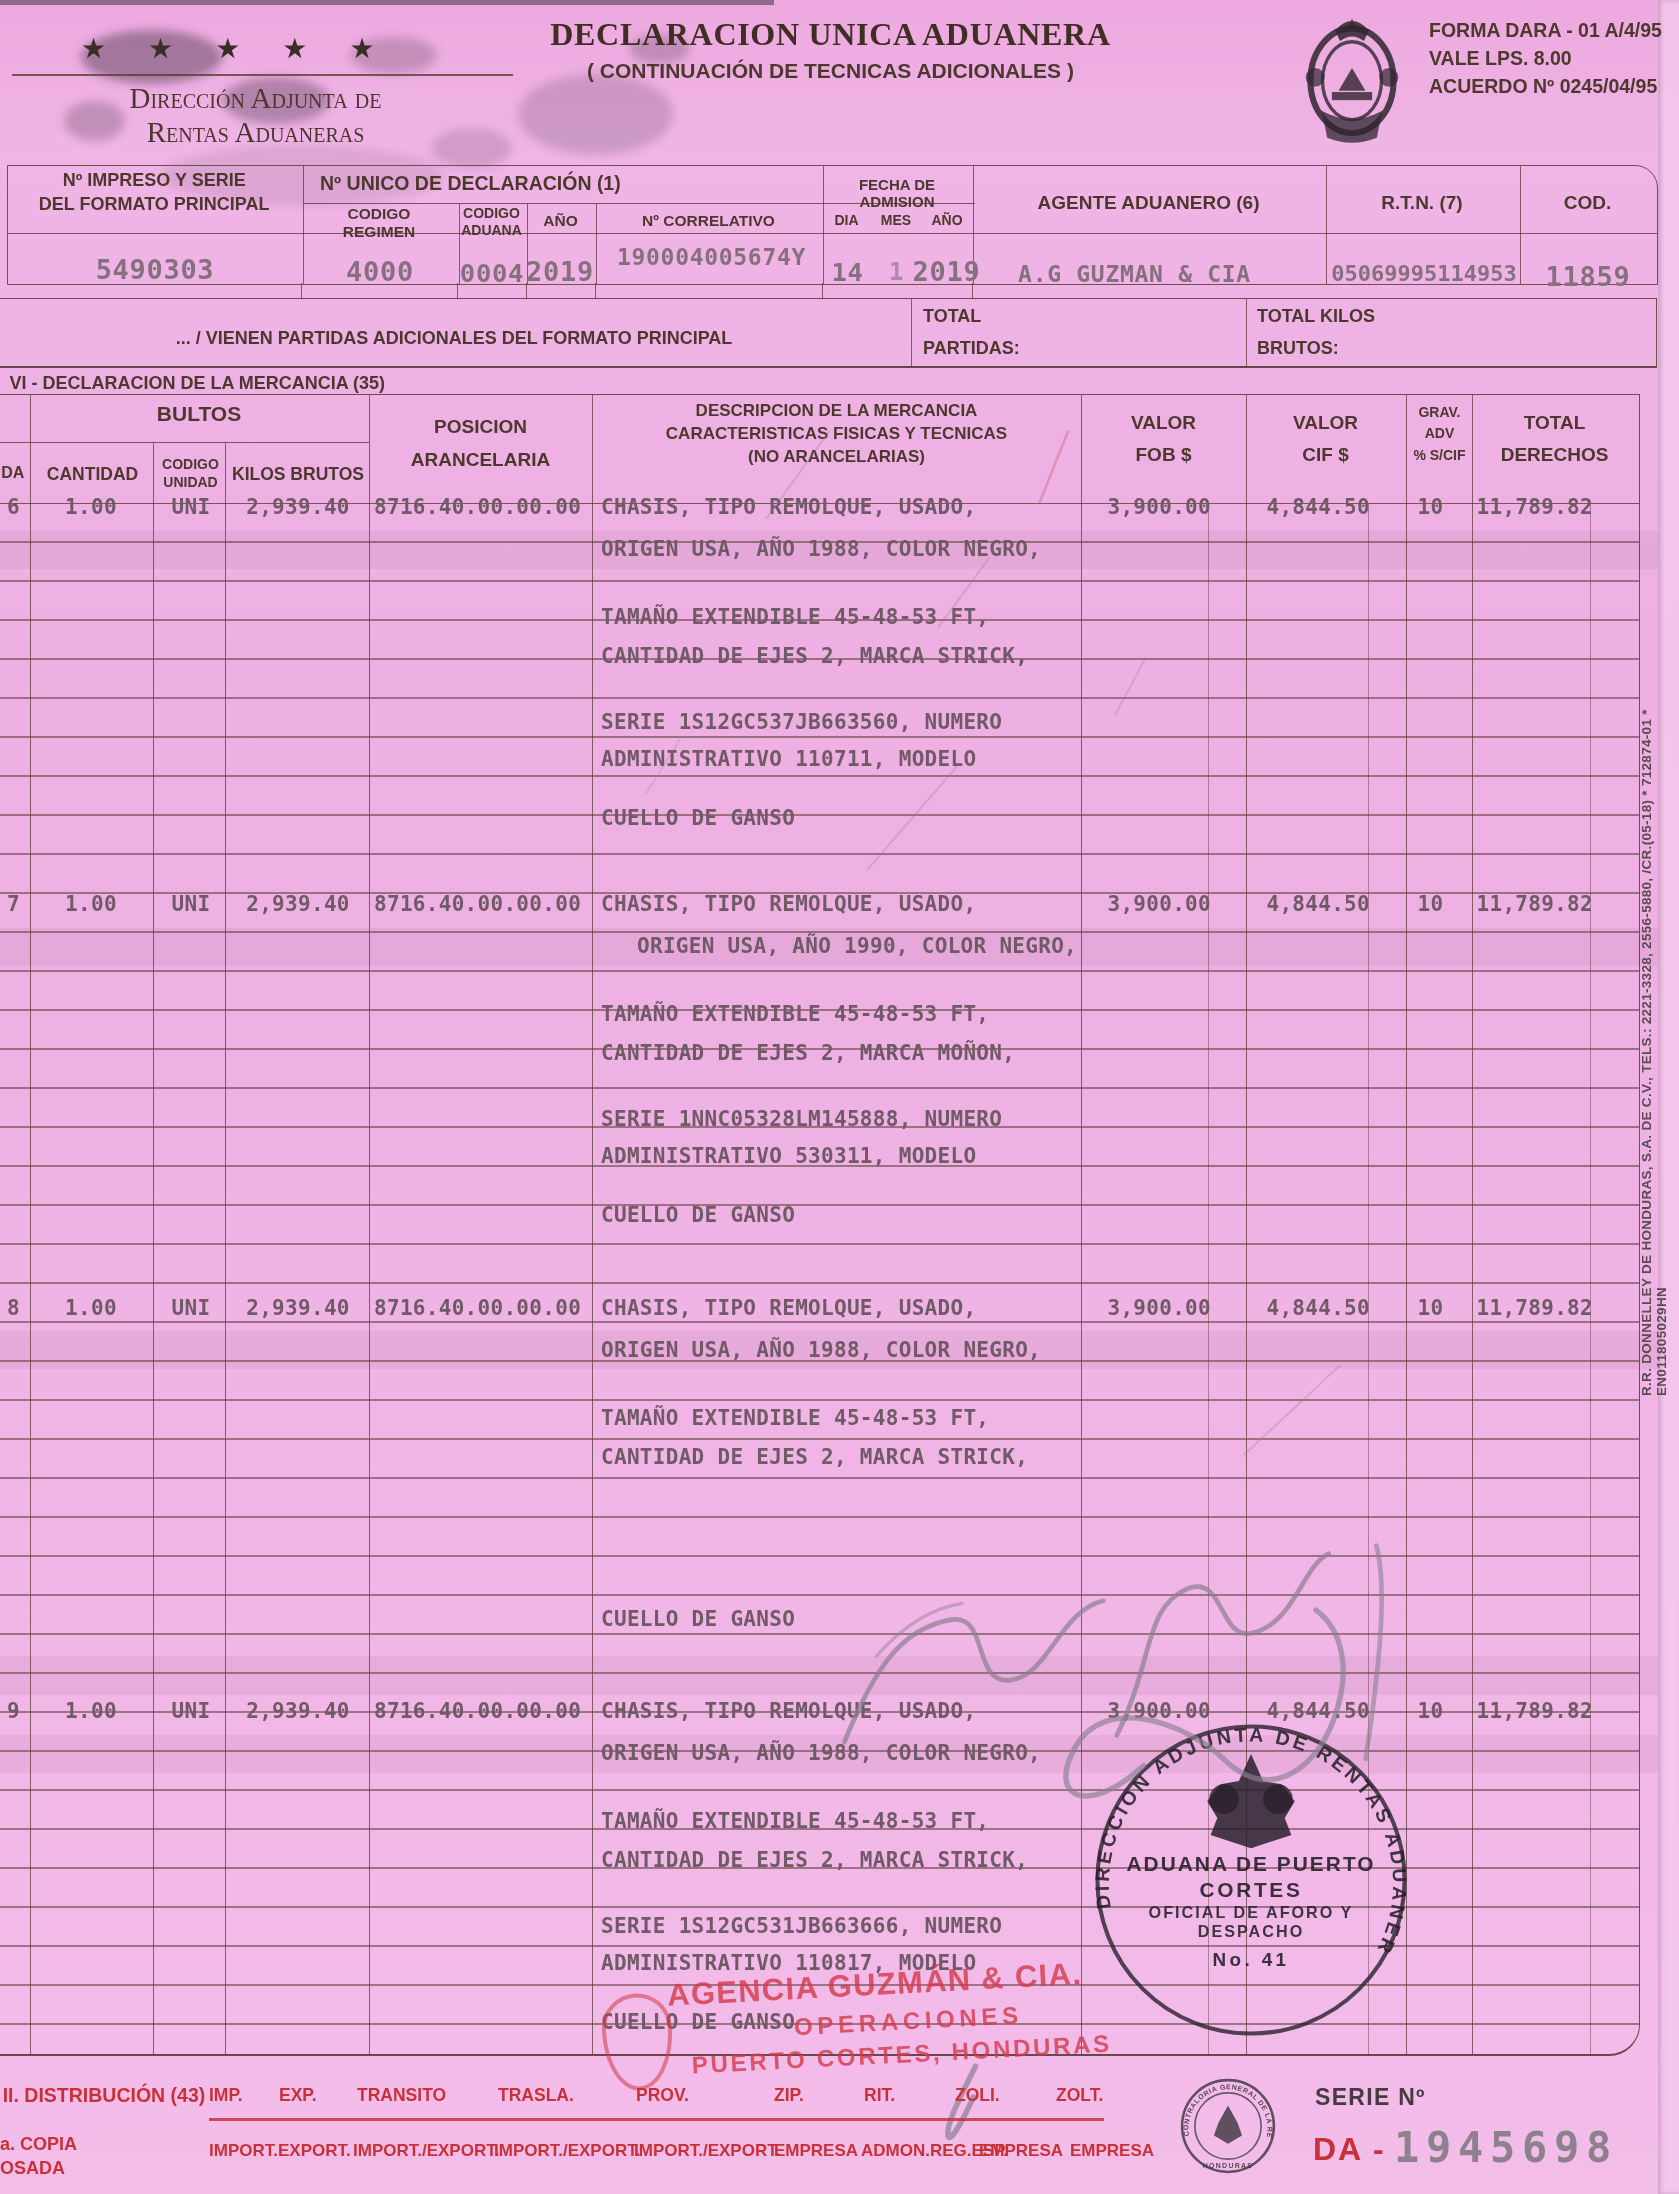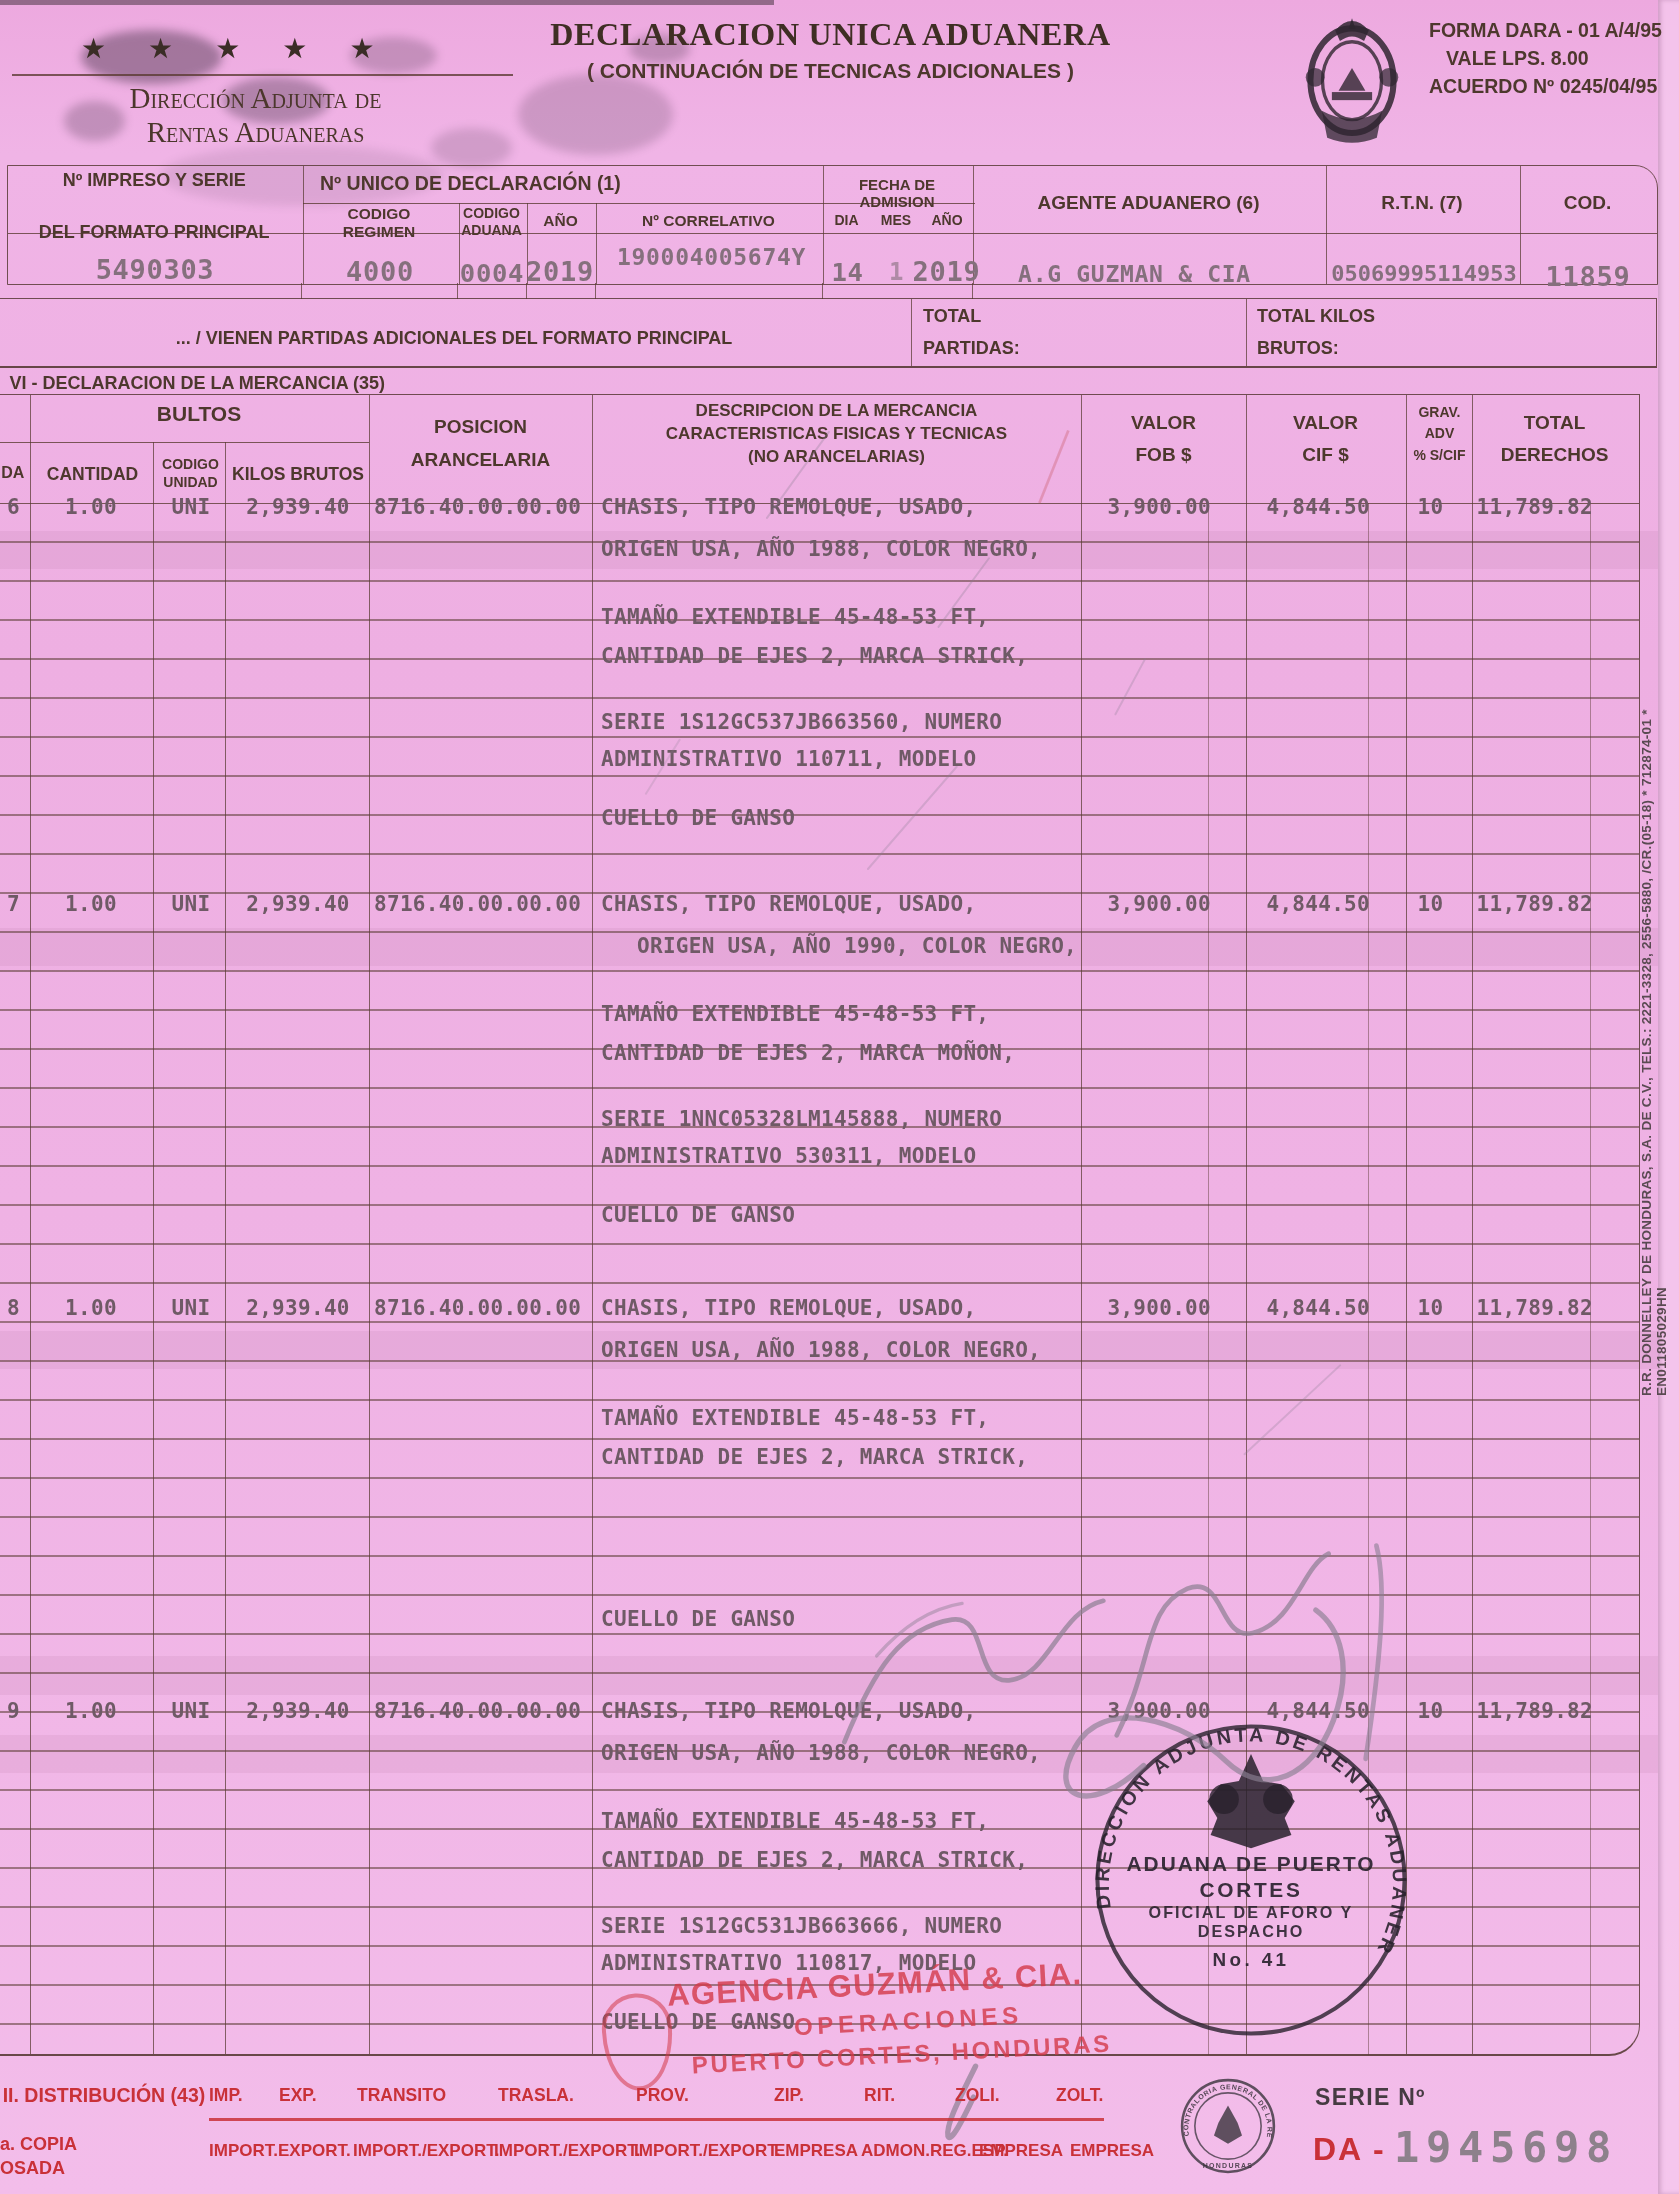--- a/index.html
+++ b/index.html
@@ -82,37 +82,37 @@
     <path d="M60 30 Q85 2 110 30 L103 46 Q85 32 67 46 Z" fill="#2f2630" opacity=".85"></path>
     <path d="M85 12 L90 28 L80 28 Z" fill="#2f2630" opacity=".85"></path>
     <path d="M65 120 L85 86 L105 120 Z" fill="#2f2630" opacity=".8"></path>
     <rect x="55" y="122" width="60" height="12" fill="#2f2630" opacity=".8"></rect>
     <path d="M40 150 Q85 175 130 150 L122 190 Q85 205 48 190 Z" fill="#2f2630" opacity=".75"></path>
     <circle cx="30" cy="100" r="14" fill="#2f2630" opacity=".7"></circle>
     <circle cx="140" cy="100" r="14" fill="#2f2630" opacity=".7"></circle>
   </svg>
 
   <div class="abs lbl" style="left:1429px;top:19px;font-size:19.5px;">FORMA DARA - 01 A/4/95</div>
-  <div class="abs lbl" style="left:1429px;top:47px;font-size:19.5px;margin-left:17px;">VALE LPS. 8.00</div>
+  <div class="abs lbl" style="left:1429px;top:47px;font-size:19.5px;">VALE LPS. 8.00</div>
   <div class="abs lbl" style="left:1429px;top:75px;font-size:19.5px;">ACUERDO Nº 0245/04/95</div>
 
   <div id="toptable">
     <div class="vl" style="left:295px;top:0;height:118px;"></div>
     <div class="vl" style="left:451px;top:37px;height:81px;"></div>
     <div class="vl" style="left:519px;top:37px;height:81px;"></div>
     <div class="vl" style="left:588px;top:37px;height:81px;"></div>
     <div class="vl" style="left:815px;top:0;height:118px;"></div>
     <div class="vl" style="left:965px;top:0;height:118px;"></div>
     <div class="vl" style="left:1318px;top:0;height:118px;"></div>
     <div class="vl" style="left:1512px;top:0;height:118px;"></div>
     <div class="hl" style="left:295px;top:37px;width:672px;"></div>
     <div class="hl" style="left:0;top:67px;width:1649px;"></div>
   </div>
   <div class="abs lbl c" style="left:6.7px;top:170px;width:295px;font-size:18px;">Nº IMPRESO Y SERIE</div>
-  <div class="abs lbl c" style="left:6.7px;top:194px;width:295px;font-size:18px;margin-top:28px;">DEL FORMATO PRINCIPAL</div>
+  <div class="abs lbl c" style="left:6.7px;top:194px;width:295px;font-size:18px;">DEL FORMATO PRINCIPAL</div>
   <div class="abs lbl" style="left:320px;top:172px;font-size:19.5px;">Nº UNICO DE DECLARACIÓN (1)</div>
   <div class="abs lbl c" style="left:301px;top:205px;width:156px;font-size:15.5px;">CODIGO</div>
   <div class="abs lbl c" style="left:301px;top:223px;width:156px;font-size:15.5px;">REGIMEN</div>
   <div class="abs lbl c" style="left:457px;top:205px;width:69px;font-size:14px;">CODIGO</div>
   <div class="abs lbl c" style="left:457px;top:222px;width:69px;font-size:14px;">ADUANA</div>
   <div class="abs lbl c" style="left:526px;top:212px;width:69px;font-size:15.5px;">AÑO</div>
   <div class="abs lbl c" style="left:595px;top:212px;width:227px;font-size:15.5px;">Nº CORRELATIVO</div>
   <div class="abs lbl c" style="left:822px;top:176px;width:150px;font-size:15px;">FECHA DE ADMISION</div>
   <div class="abs lbl c" style="left:822px;top:212px;width:49px;font-size:14px;">DIA</div>
   <div class="abs lbl c" style="left:871px;top:212px;width:50px;font-size:14px;">MES</div>

